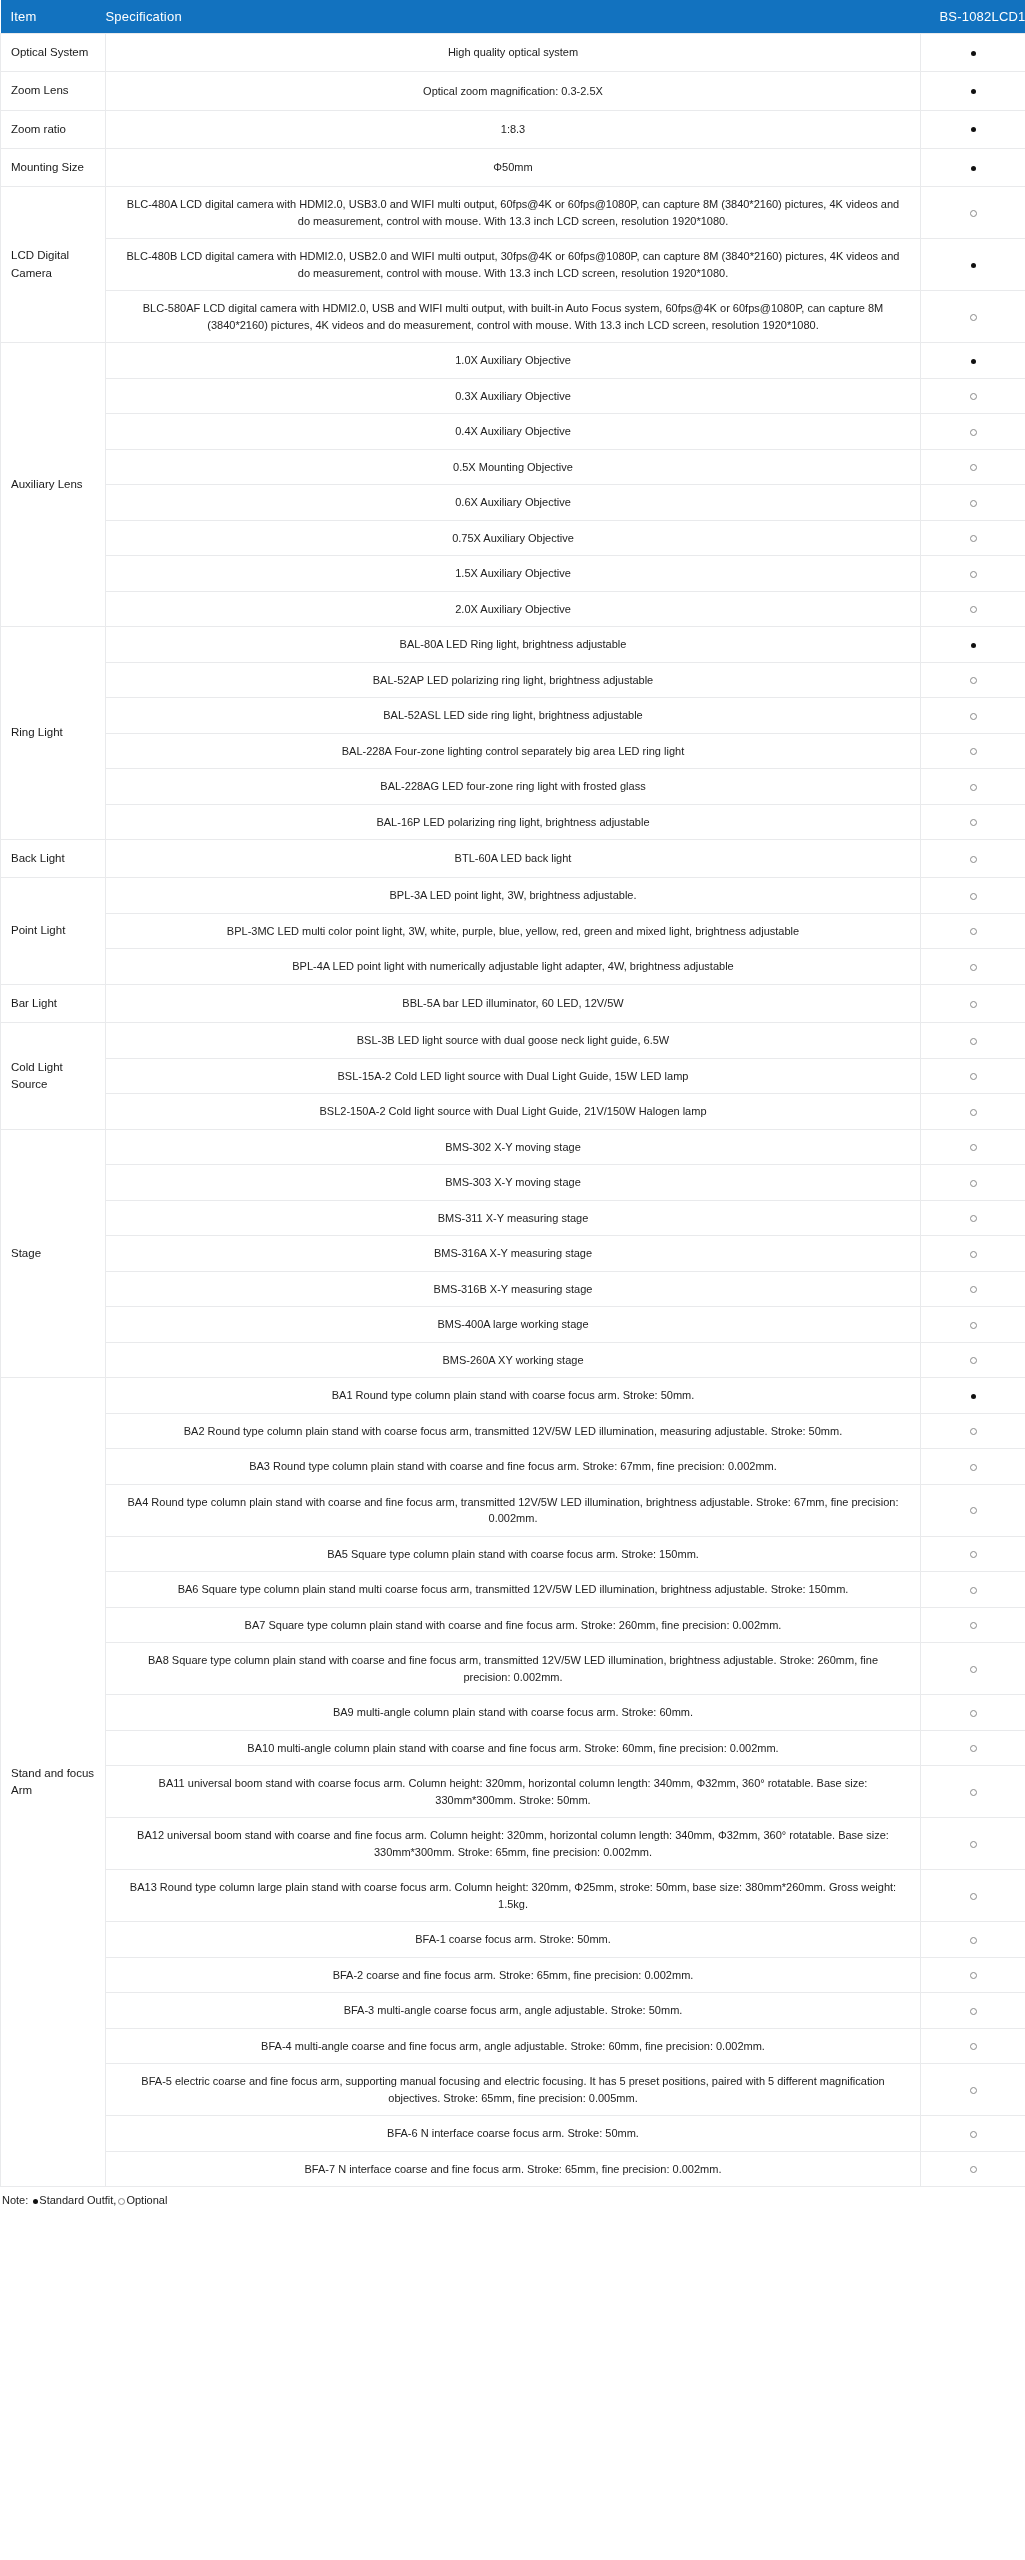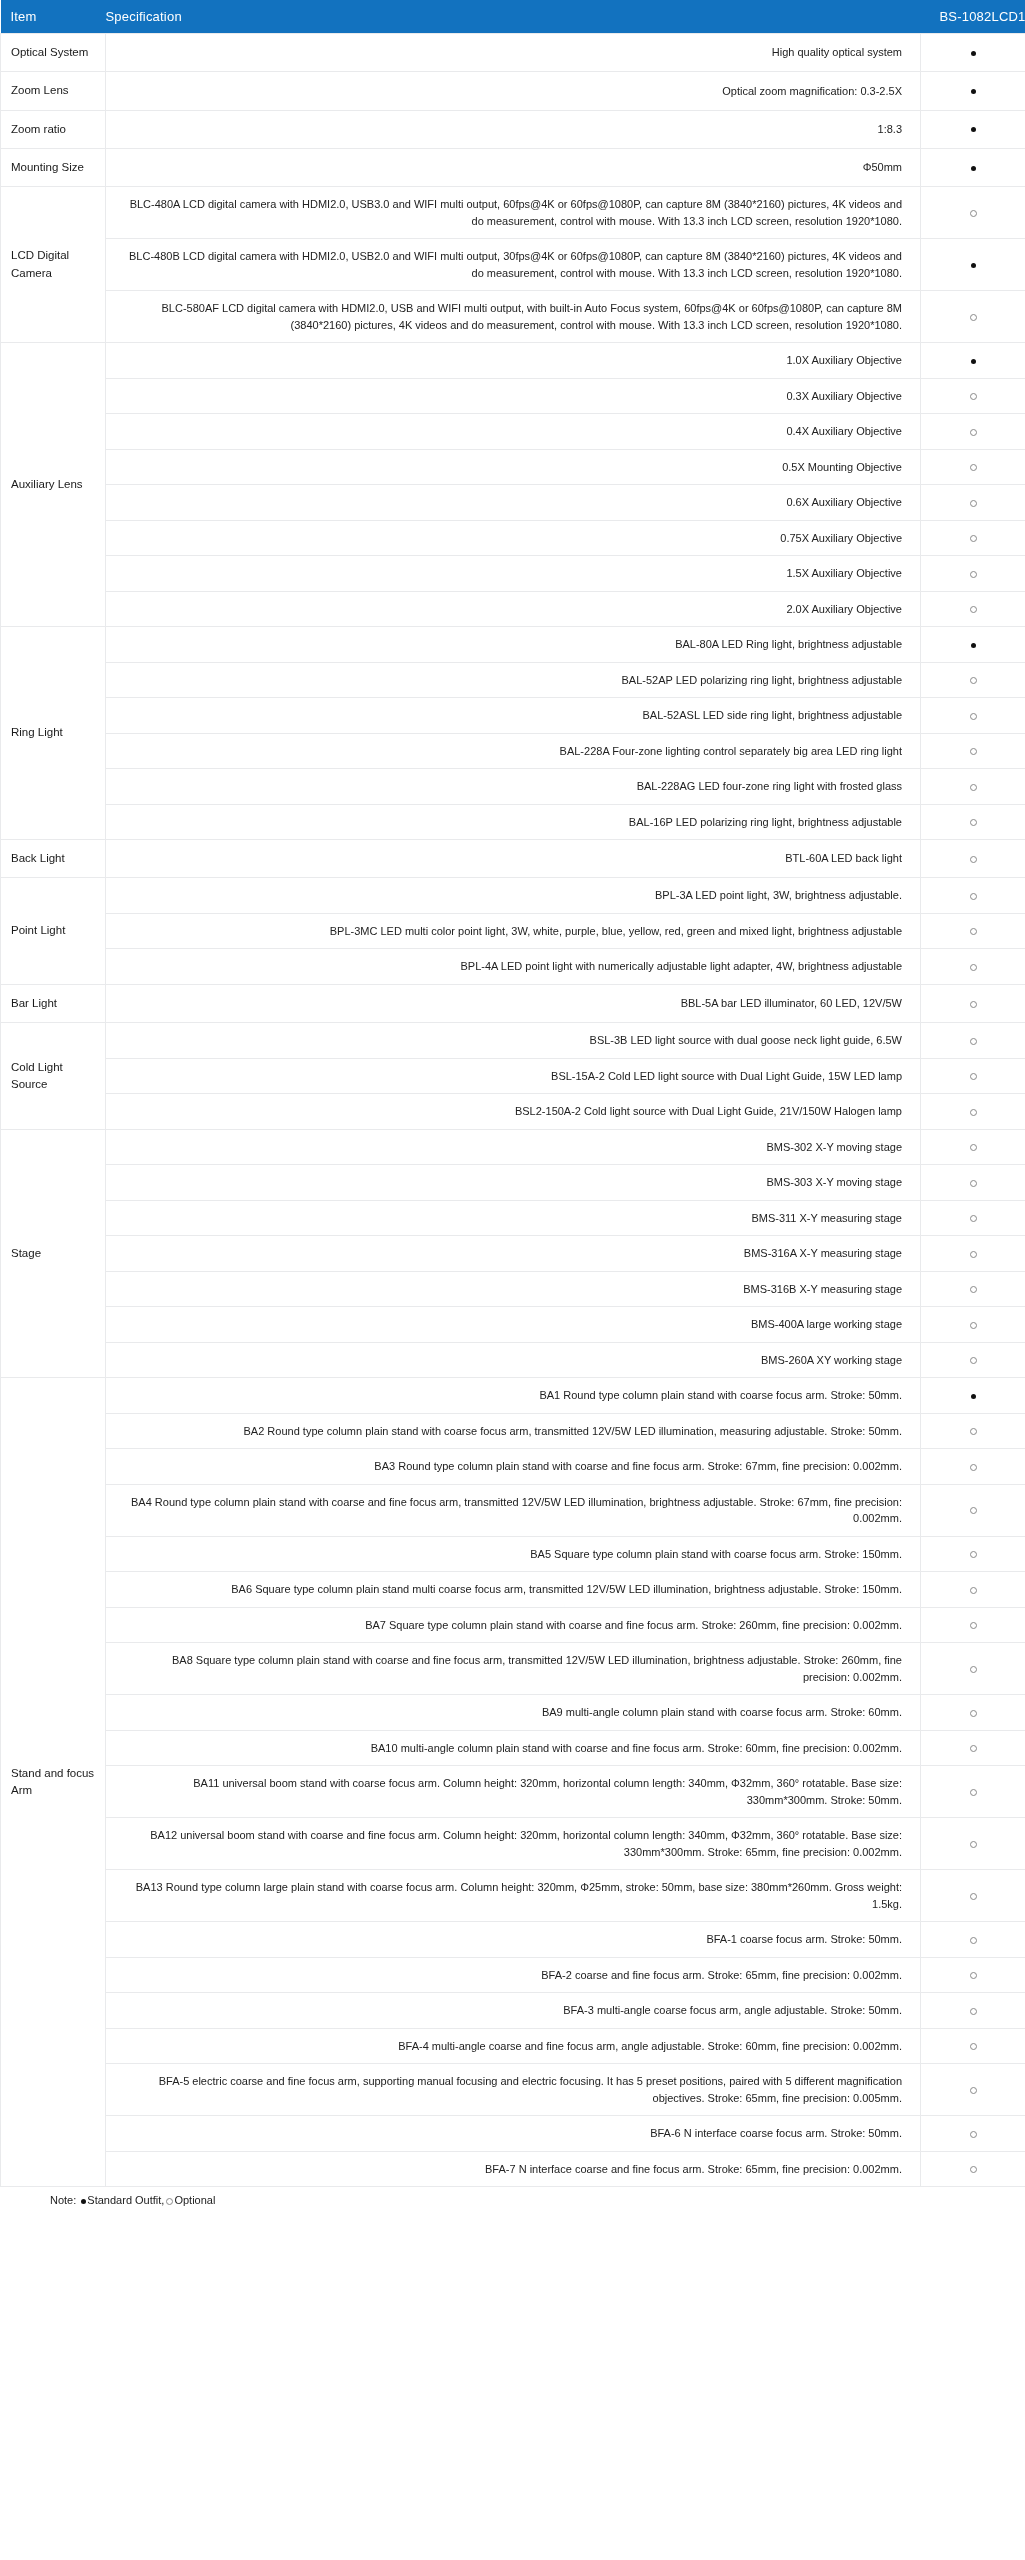--- a/index.html
+++ b/index.html
@@ -48,21 +48,21 @@
     color: #222222;
   }
   tbody td.cat {
     padding: 10px 10px;
     text-align: left;
     font-size: 11.5px;
     color: #1a1a1a;
   }
   tbody td.spec {
     padding: 9px 18px;
-    text-align: right;
+    text-align: center;
     margin-top: 46px;
   }
   tbody td.mark {
     text-align: center;
     padding: 8px 4px;
     font-size: 10px;
     color: #333;
   }
   .dot-filled {
     display: inline-block;
@@ -79,21 +79,20 @@
     border-radius: 50%;
     background: transparent;
     border: 1px solid #8a8a8a;
     vertical-align: middle;
   }
   .note {
     font-size: 11px;
     color: #222222;
     padding: 6px 13px 10px 2px;
     line-height: 1.4;
-    margin-left: 48px;
   }
   .note .dot-filled, .note .dot-open { margin: 0 1px 0 2px; }
 </style>
 </head>
 <body>
 
 <table id="spec-table">
   <colgroup>
     <col class="c-item">
       <col class="c-spec">

